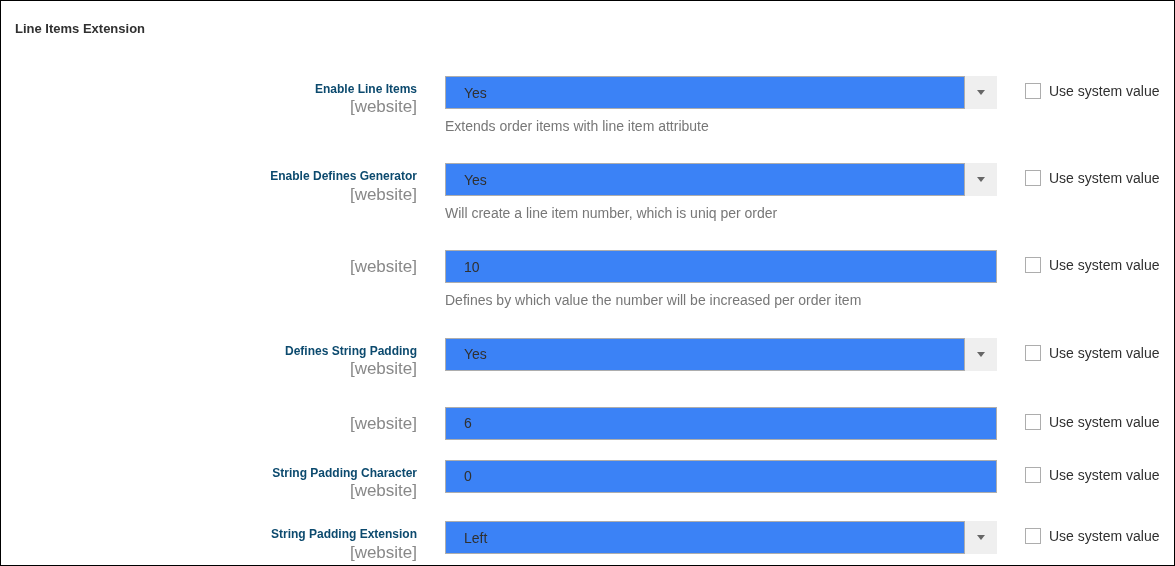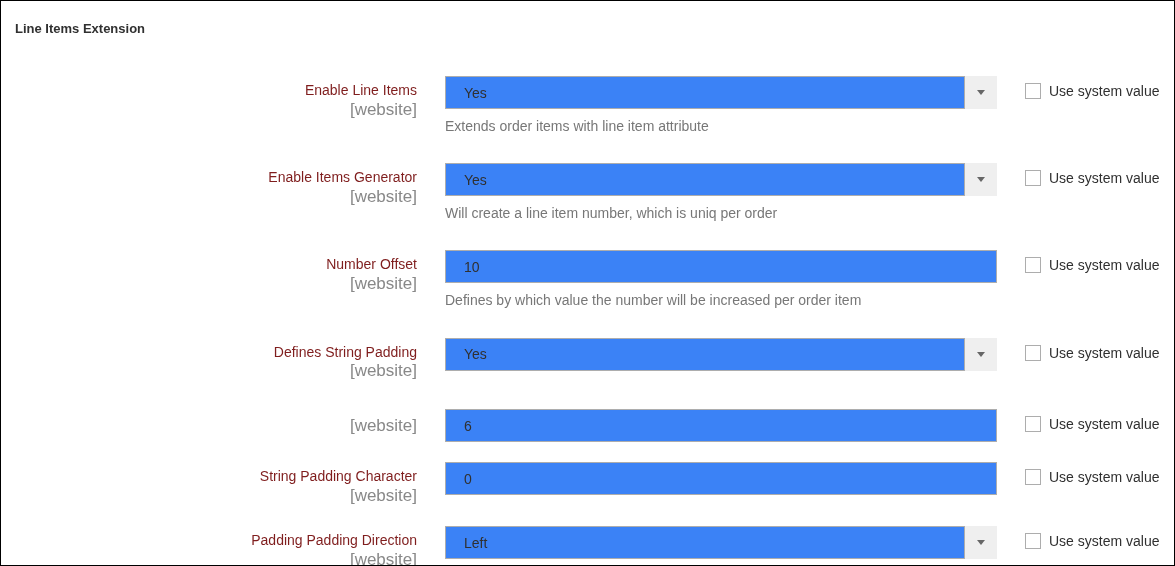--- a/index.html
+++ b/index.html
@@ -27,23 +27,23 @@
       margin-bottom: 28px;
     }
     .field-row.tight { margin-bottom: 20px; }
     .label-col {
       width: 430px;
       text-align: right;
       padding-right: 28px;
       padding-top: 6px;
     }
     .label-main {
-      font-size: 14px;
-      font-weight: 400;
-      color: #7f1d1d;
+      font-size: 12px;
+      font-weight: 700;
+      color: #0c4a6e;
       line-height: 1.2;
     }
     .label-scope {
       font-size: 17px;
       color: #888;
       margin-top: 1px;
     }
     .control-col {
       width: 552px;
     }
@@ -127,21 +127,21 @@
       <div class="help-text">Extends order items with line item attribute</div>
     </div>
     <div class="use-col">
       <div class="chk"></div>
       <span class="use-label">Use system value</span>
     </div>
   </div>
 
   <div class="field-row">
     <div class="label-col">
-      <div class="label-main">Enable Items Generator</div>
+      <div class="label-main">Enable Defines Generator</div>
       <div class="label-scope">[website]</div>
     </div>
     <div class="control-col">
       <div class="select-wrap">
         <input class="control-select" readonly="" value="Yes" style="">
         <span class="select-arrow">
             <svg viewBox="0 0 8 5">
               <path d="M0 0 L8 0 L4 5 Z" fill="#666"></path>
             </svg>
           </span>
@@ -149,21 +149,20 @@
       <div class="help-text">Will create a line item number, which is uniq per order</div>
     </div>
     <div class="use-col">
       <div class="chk"></div>
       <span class="use-label">Use system value</span>
     </div>
   </div>
 
   <div class="field-row">
     <div class="label-col">
-      <div class="label-main">Number Offset</div>
       <div class="label-scope">[website]</div>
     </div>
     <div class="control-col">
       <input class="control-input" value="10" style="">
       <div class="help-text">Defines by which value the number will be increased per order item</div>
     </div>
     <div class="use-col">
       <div class="chk"></div>
       <span class="use-label">Use system value</span>
     </div>
@@ -212,21 +211,21 @@
       <input class="control-input" value="0" style="">
     </div>
     <div class="use-col">
       <div class="chk"></div>
       <span class="use-label">Use system value</span>
     </div>
   </div>
 
   <div class="field-row tight">
     <div class="label-col">
-      <div class="label-main">Padding Padding Direction</div>
+      <div class="label-main">String Padding Extension</div>
       <div class="label-scope">[website]</div>
     </div>
     <div class="control-col">
       <div class="select-wrap">
         <input class="control-select" readonly="" value="Left" style="">
         <span class="select-arrow">
             <svg viewBox="0 0 8 5">
               <path d="M0 0 L8 0 L4 5 Z" fill="#666"></path>
             </svg>
           </span>

